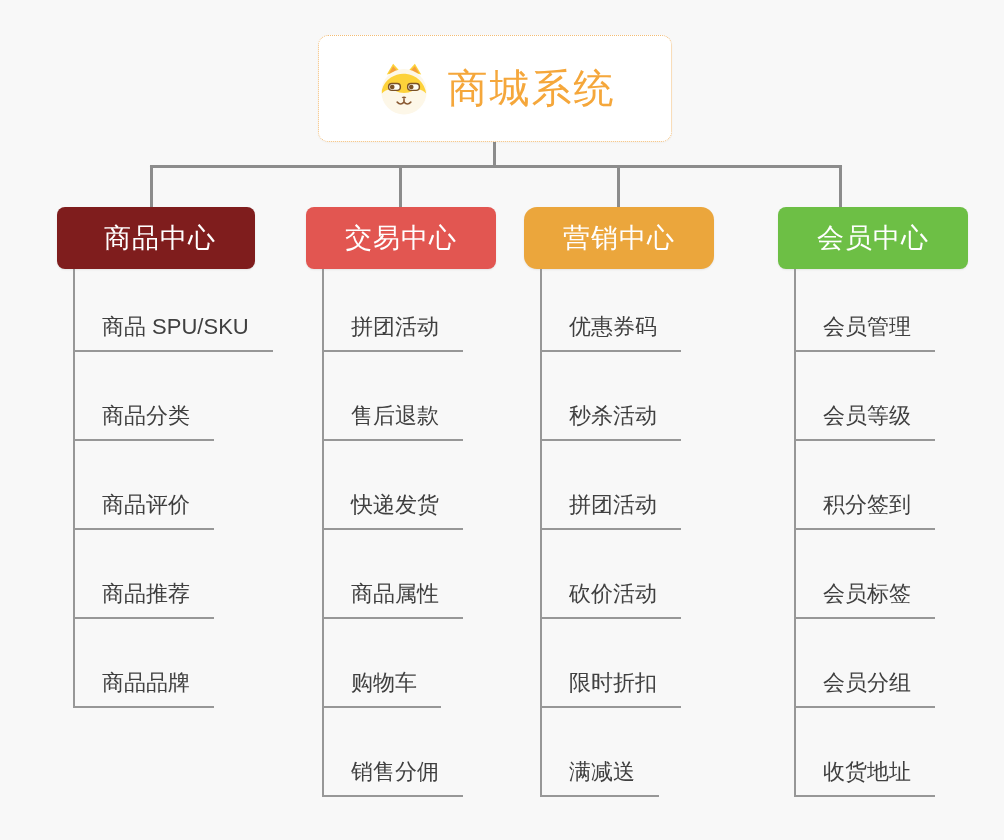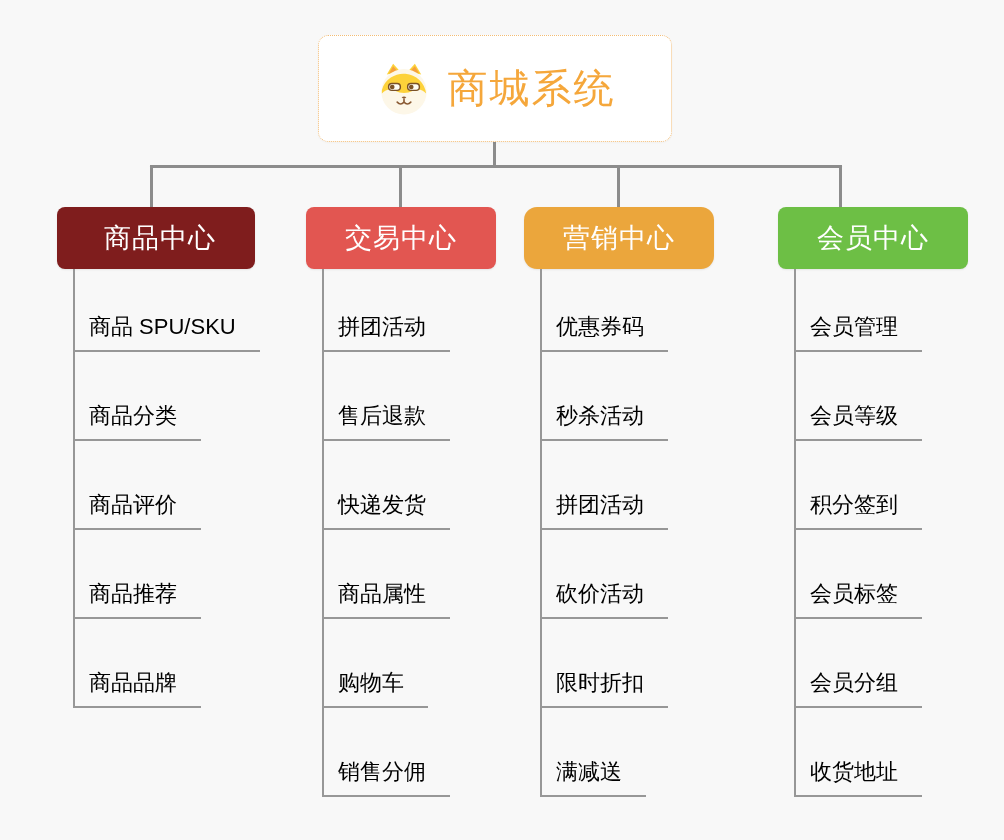--- a/index.html
+++ b/index.html
@@ -58,22 +58,22 @@
     margin-left:16px;
     border-left:2px solid #979797;
     width:220px;
   }
   .item{position:relative;height:89px;}
   .item:first-child{height:83px;}
   .item-label{
     position:absolute;left:0;bottom:0;
     display:inline-block;white-space:nowrap;
     border-bottom:2px solid #979797;
-    padding:0 24px 8px 14px;
-    font-size:22px;color:#000000;
+    padding:0 24px 8px 27px;
+    font-size:22px;color:#404040;
   }
 </style>
 </head>
 <body>
 
 <div class="canvas">
 
   <div class="conn stem"></div>
   <div class="conn hbar"></div>
   <div class="conn drop drop-0"></div>

